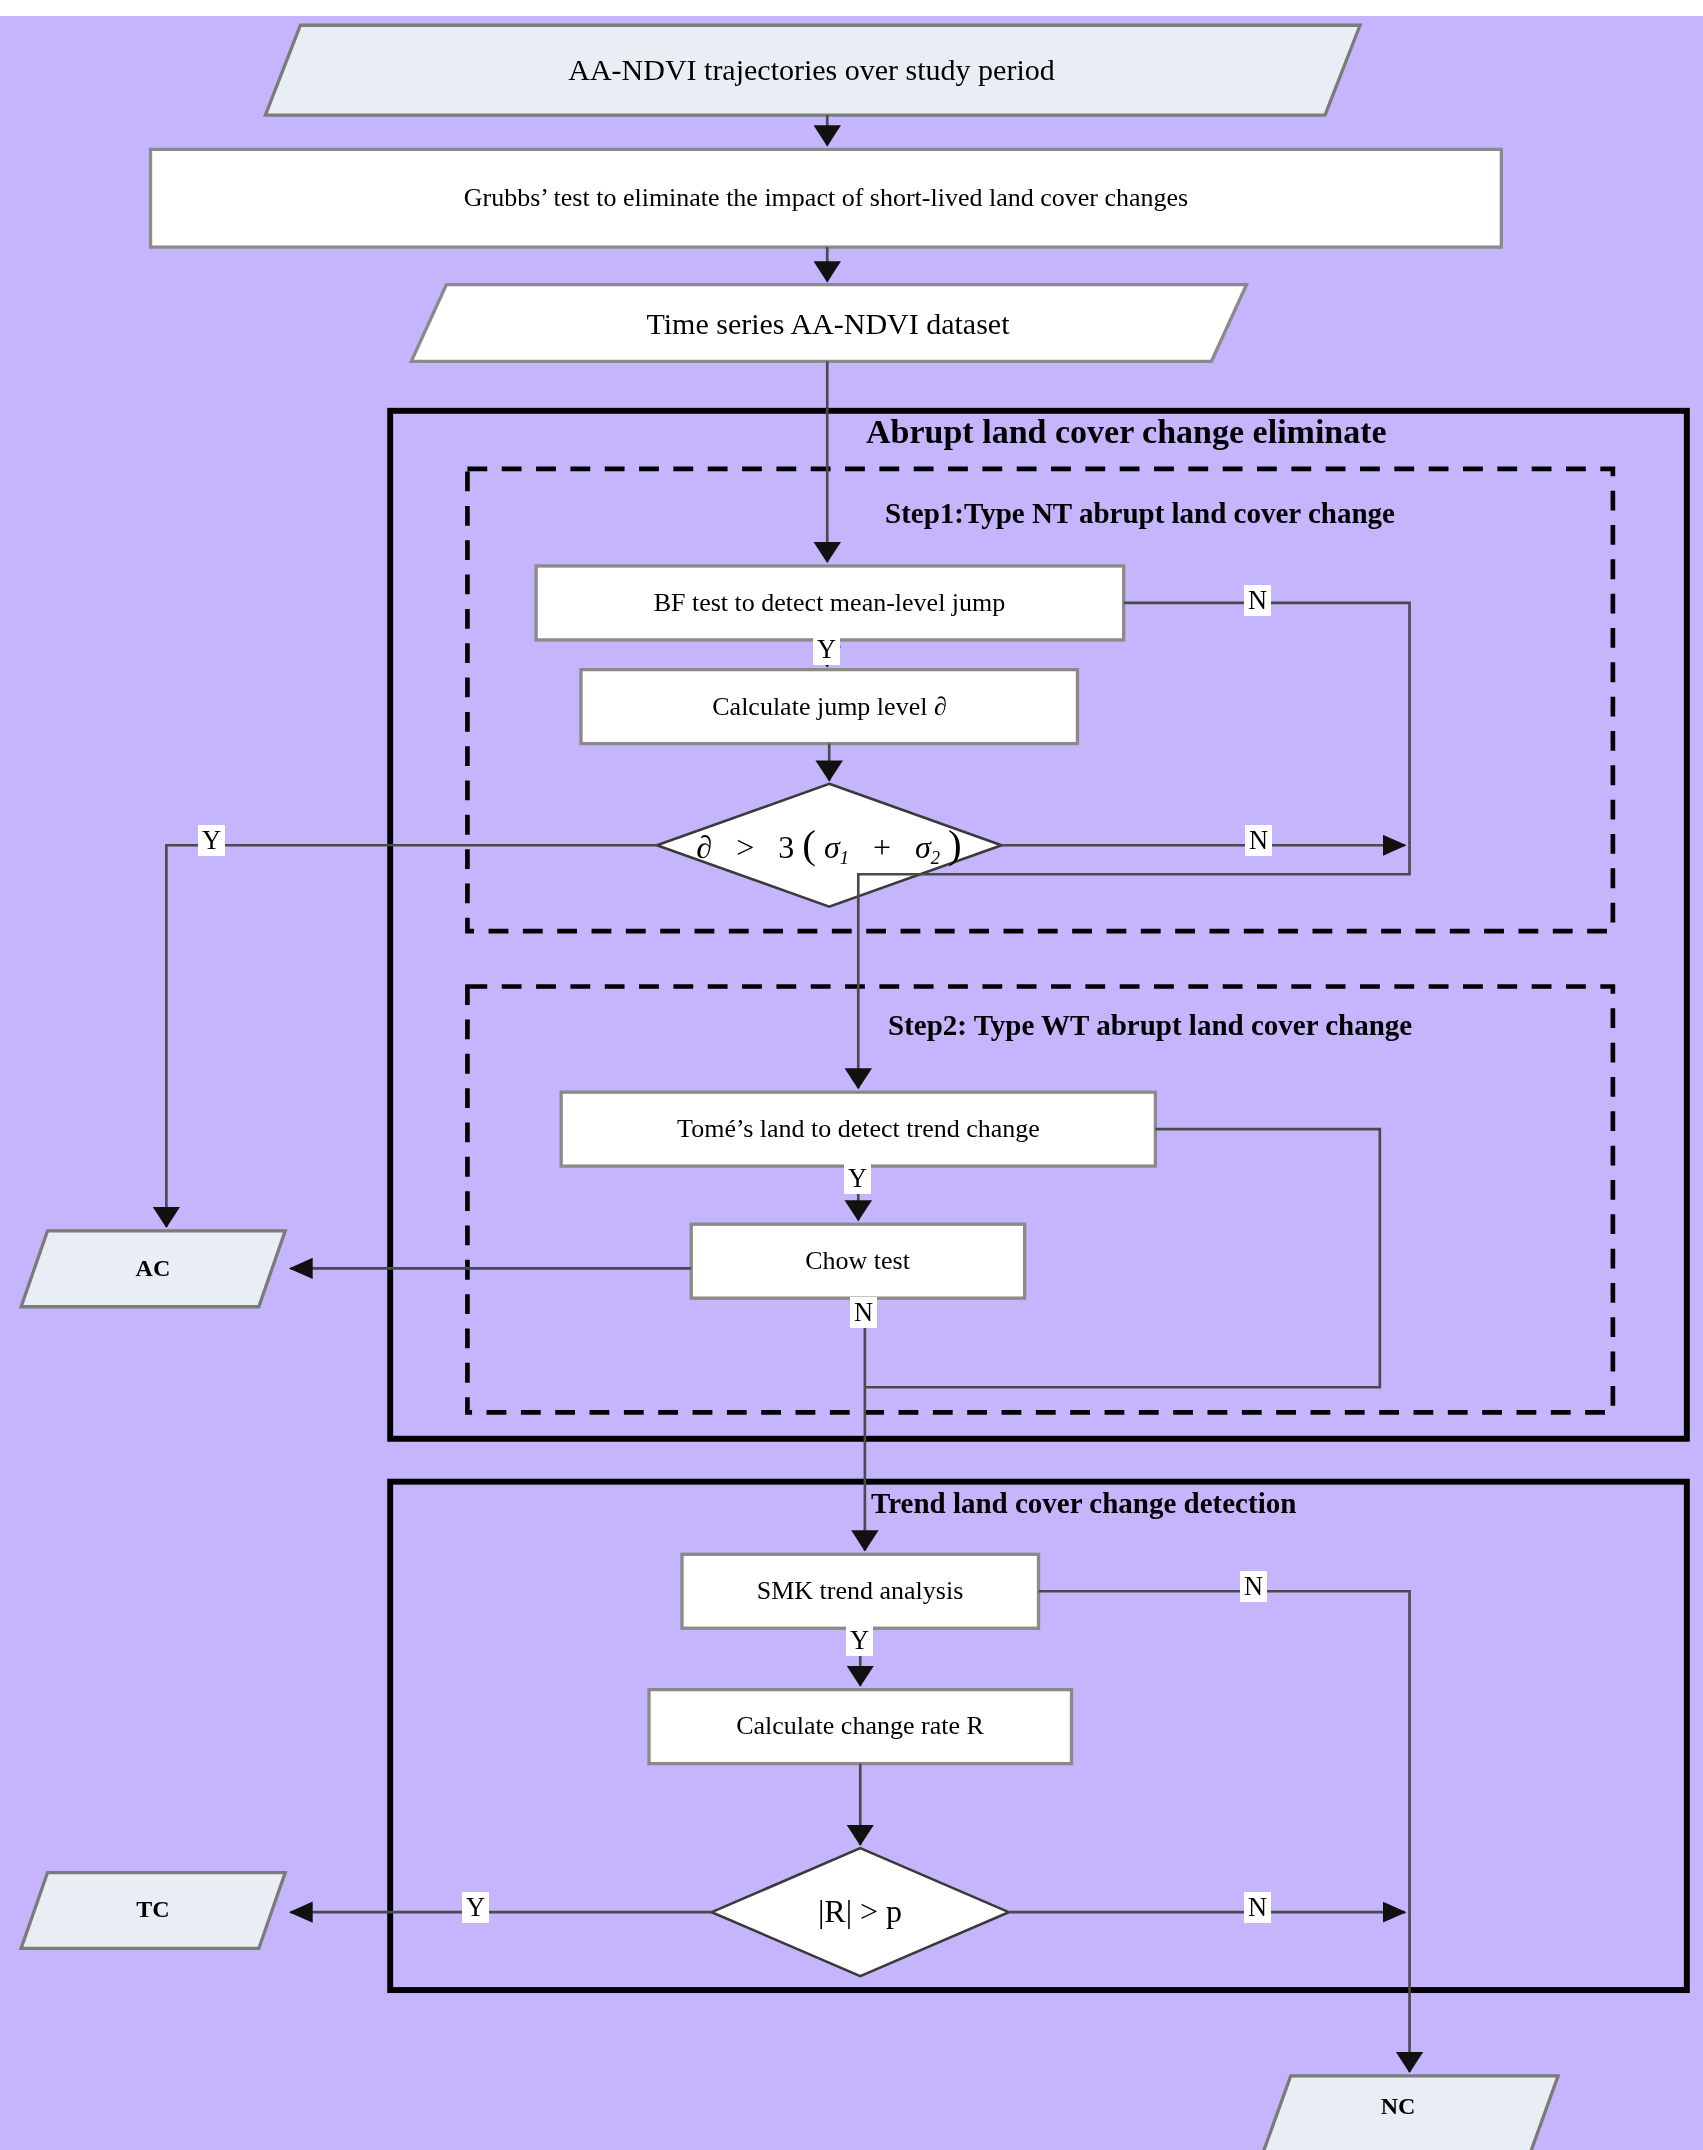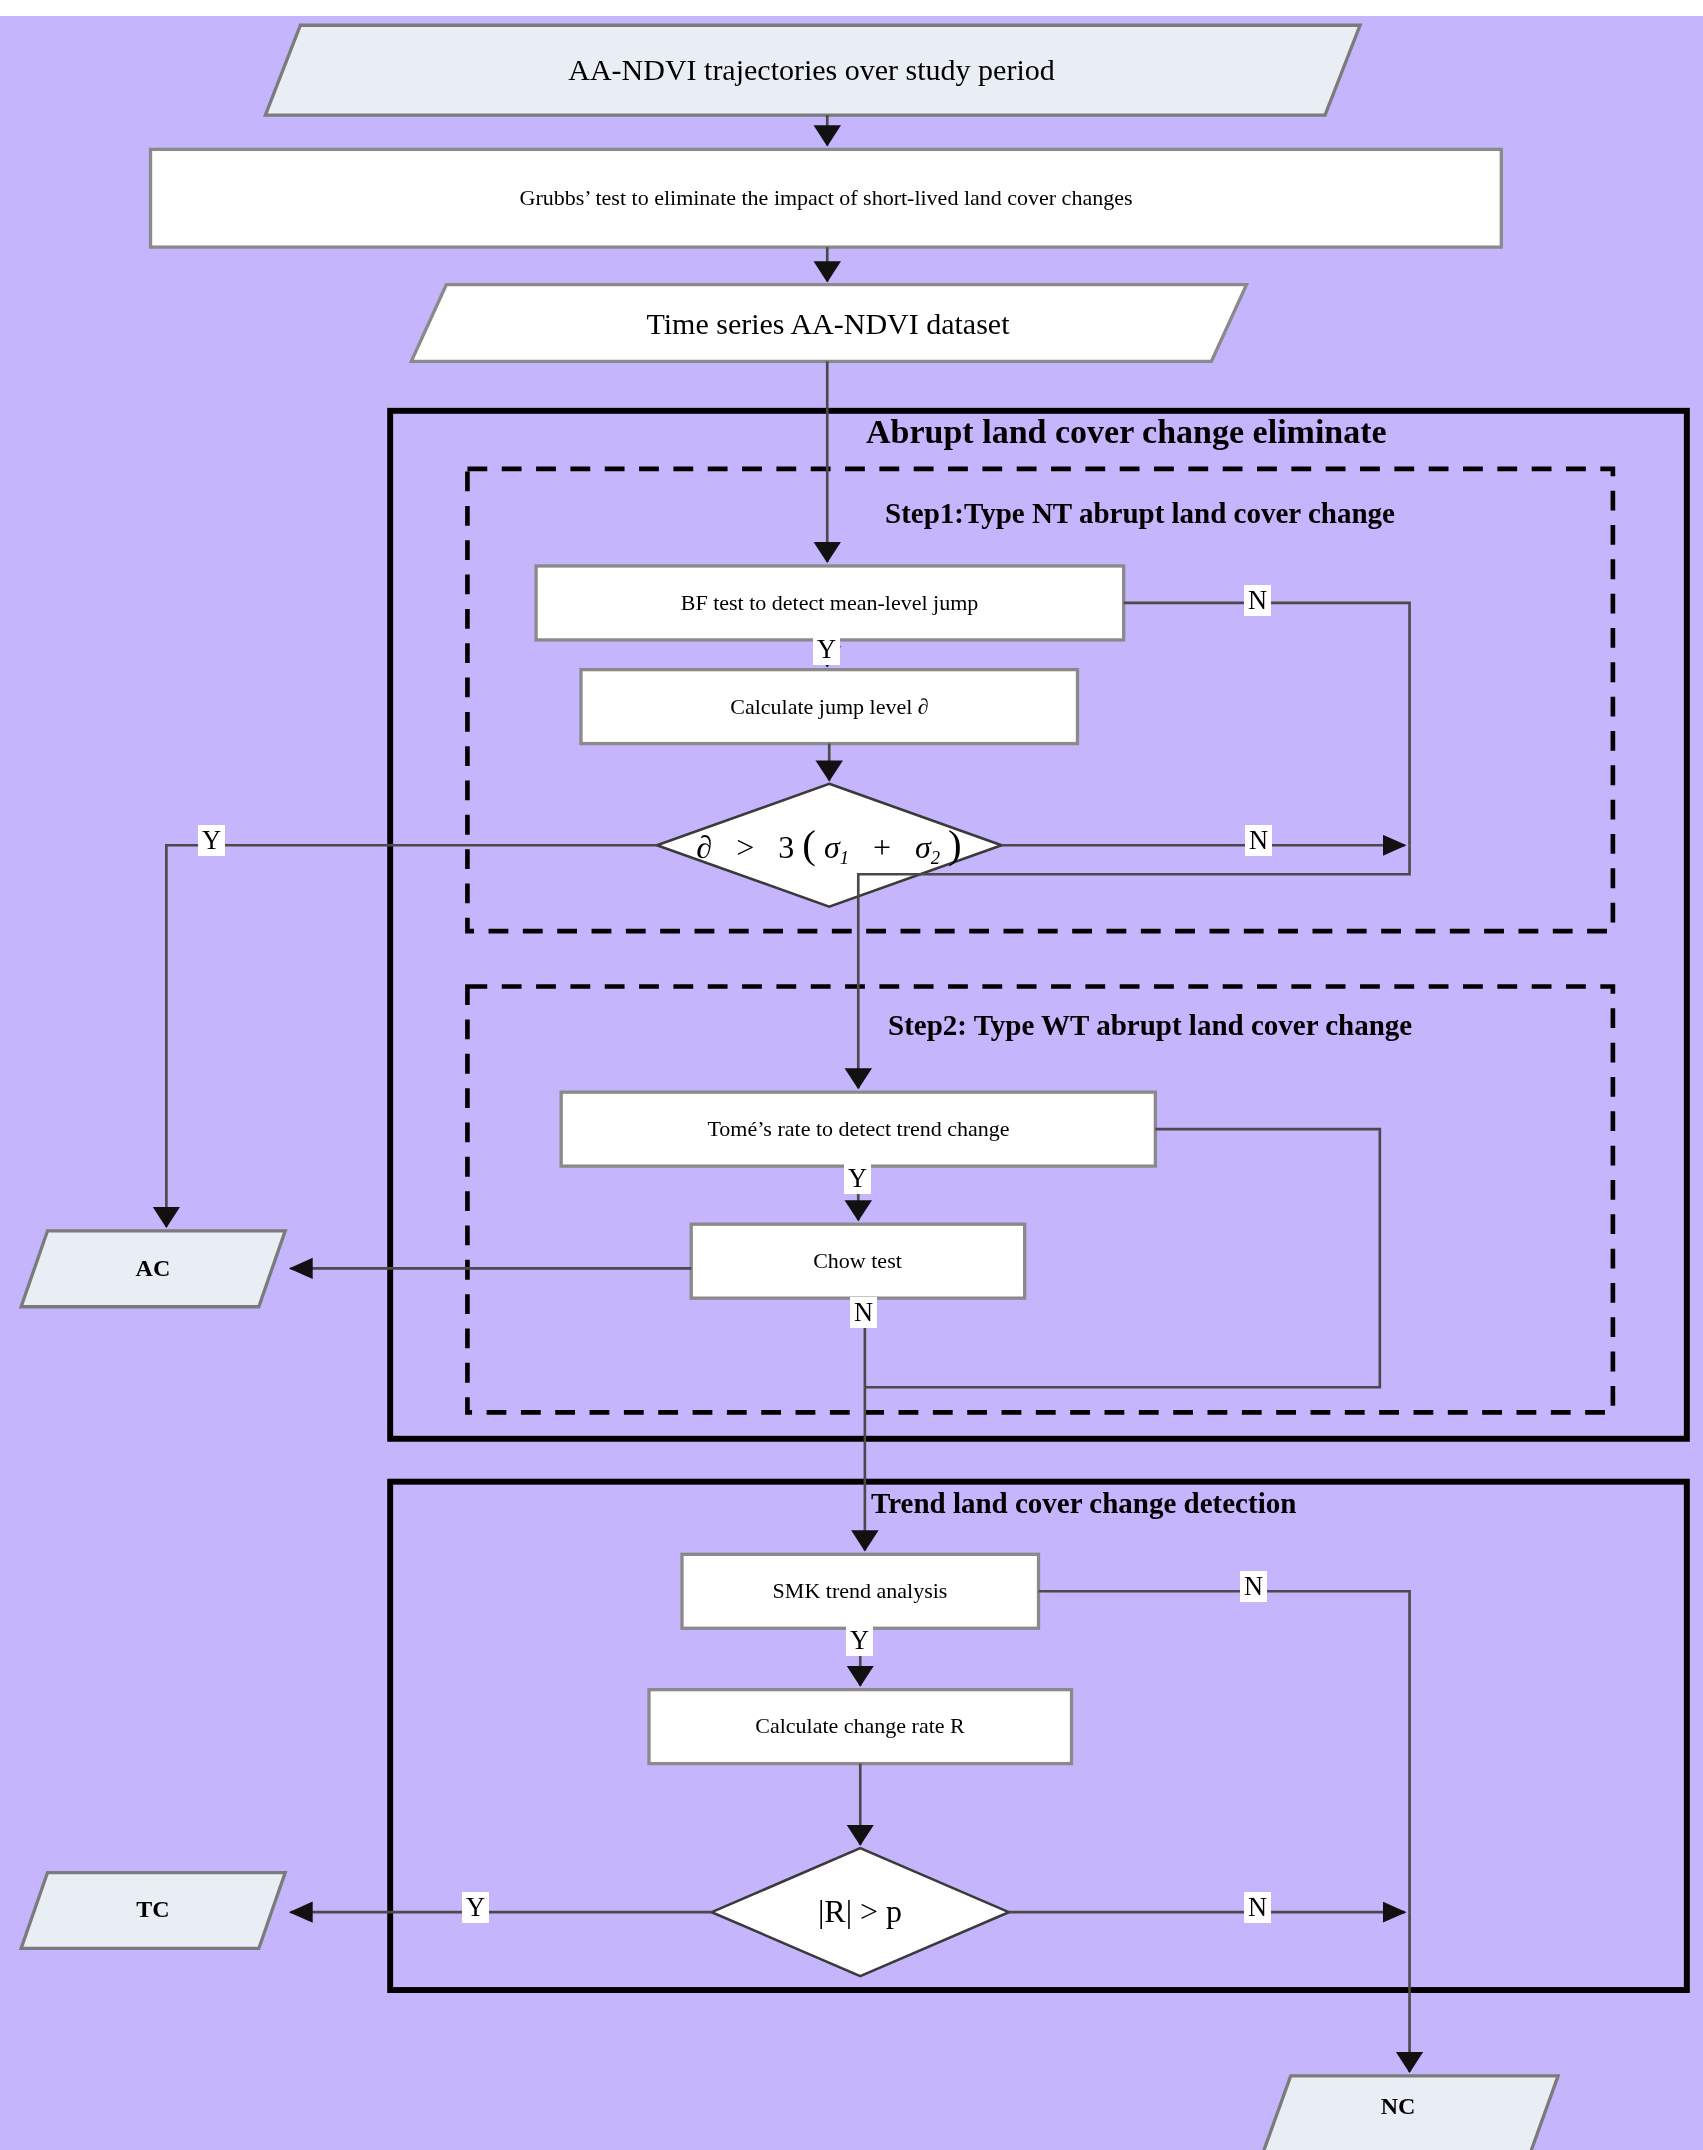--- a/index.html
+++ b/index.html
@@ -24,21 +24,21 @@
     padding:0 4px;
     text-align:center;
   }
   .group-title{
     position:absolute;
     font-family:"Liberation Serif", serif;
     font-weight:bold;
     color:#000;
     white-space:nowrap;
   }
-  .proc-label{font-size:22px;text-align:center;}
+  .proc-label{font-size:26px;text-align:center;}
   .io-label{font-size:30px;}
   .io-label-bold{font-size:24px;font-weight:bold;}
   .dec-label{font-size:32px;font-style:italic;}
   .sub{font-size:18.5px;vertical-align:-0.3em;font-style:italic;}
   .big-paren{font-size:41px;font-style:normal;}
 </style>
 </head>
 <body>
 
 <div id="stage">
@@ -156,21 +156,21 @@
       <span style="font-style:normal;">&nbsp;</span>
       <span style="font-style:normal;">+</span>
       <span style="font-style:normal;">&nbsp;</span>
       <span>σ</span><span class="sub">2</span>
       <span class="big-paren">)</span>
     </span>
   </div>
 
   <div class="group-title" style="left:888px;top:993px;font-size:29px;">Step2: Type WT abrupt land cover change</div>
 
-  <div class="shape-text proc-label" style="left:568px;top:1076px;width:581px;height:74px;">Tomé’s rate to detect trend change</div>
+  <div class="shape-text proc-label" style="left:568px;top:1076px;width:581px;height:74px;">Tomé’s land to detect trend change</div>
 
   <div class="shape-text proc-label" style="left:696px;top:1208px;width:323px;height:74px;">Chow test</div>
 
   <div class="shape-text io-label-bold" style="left:26.4px;top:1215px;width:253px;height:76px;">AC</div>
 
   <div class="group-title" style="left:871px;top:1471px;font-size:29px;">Trend land cover change detection</div>
 
   <div class="shape-text proc-label" style="left:687px;top:1538px;width:346px;height:74px;">SMK trend analysis</div>
 
   <div class="shape-text proc-label" style="left:654px;top:1673px;width:412px;height:74px;">Calculate change rate R</div>

